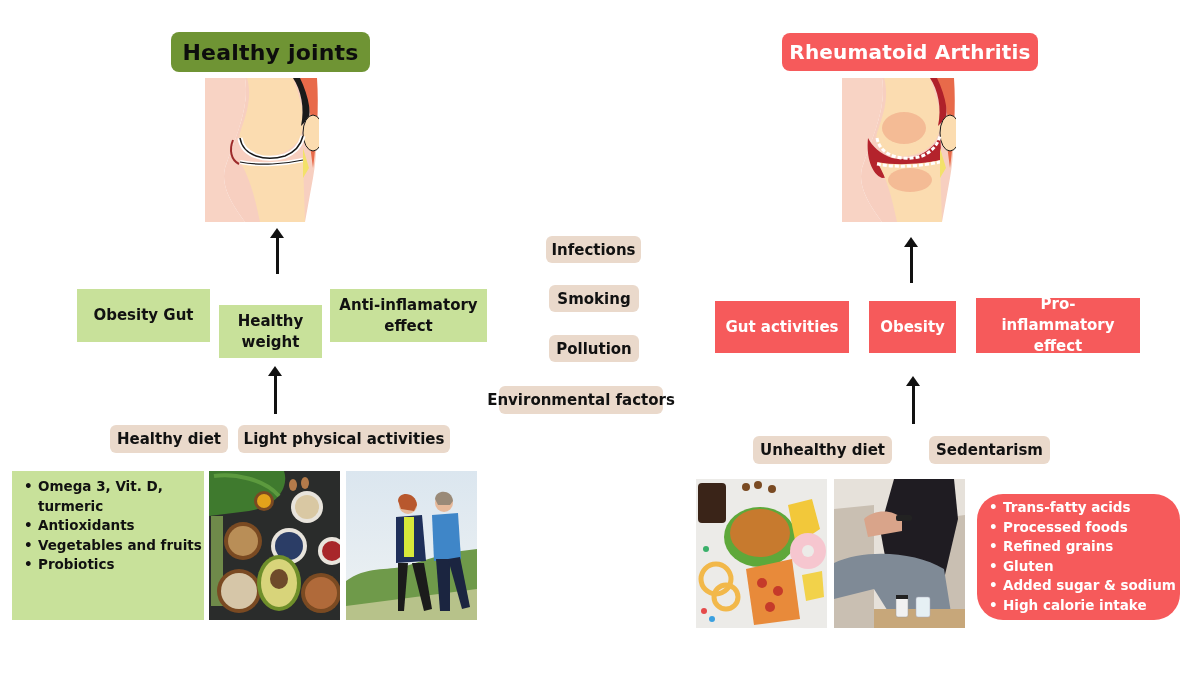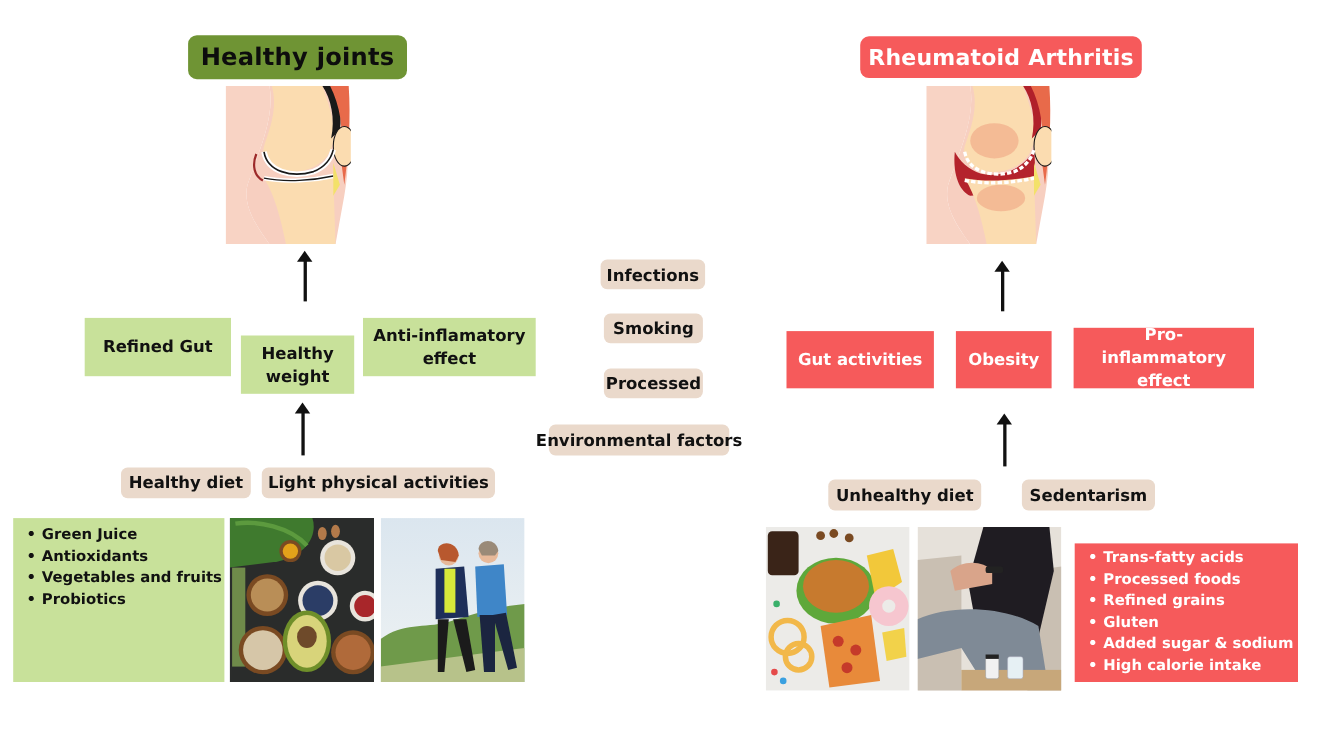--- a/index.html
+++ b/index.html
@@ -34,21 +34,21 @@
     position: absolute; background: #ead9cb; border-radius: 6px;
     font-weight: bold; font-size: 15px; color: #111;
     display: flex; align-items: center; justify-content: center; white-space: nowrap;
   }
 
   .list-box { position: absolute; padding: 6px 0 0 8px; }
   .list-box ul { list-style: none; }
   .list-box li { position: relative; padding-left: 18px; font-weight: bold; font-size: 13.5px; line-height: 19.5px; }
   .list-box li::before { content: "\2022"; position: absolute; left: 4px; top: 0; }
   .list-green { left: 12px; top: 471px; width: 192px; height: 149px; background: #c8e19a; color: #111; }
-  .list-red { left: 977px; top: 494px; width: 203px; height: 126px; background: #f65a5b; color: #fff; padding-top: 4px; }
+  .list-red { left: 977px; top: 494px; width: 203px; height: 126px; background: #f65a5b; color: #fff; padding-top: 4px; border-radius: 26px; }
 
   .photo { position: absolute; overflow: hidden; }
 </style>
 </head>
 <body>
 
 <div class="title-pill title-green">Healthy joints</div>
 
 <div class="knee knee-left">
   <svg width="114" height="144" viewBox="0 0 114 144">
@@ -66,35 +66,35 @@
     <path d="M98 70 L104 90 L98 100 Z" fill="#f3e16a"></path>
     <path d="M28 62 C24 72 26 82 34 86" fill="none" stroke="#9c2a2a" stroke-width="2"></path>
   </svg>
 </div>
 
 <div class="arrow" style="left:270px; top:228px; height:46px;">
   <div class="head"></div>
     <div class="shaft"></div>
 </div>
 
-<div class="box box-green" style="left:77px; top:289px; width:133px; height:53px;">Refined Gut</div>
+<div class="box box-green" style="left:77px; top:289px; width:133px; height:53px;">Obesity Gut</div>
 <div class="box box-green" style="left:219px; top:305px; width:103px; height:53px; padding:0 28px;">Healthy weight</div>
 <div class="box box-green" style="left:330px; top:289px; width:157px; height:53px; padding:0 6px;">Anti-inflamatory effect</div>
 
 <div class="arrow" style="left:268px; top:366px; height:48px;">
   <div class="head"></div>
     <div class="shaft"></div>
 </div>
 
 <div class="tag" style="left:110px; top:425px; width:118px; height:28px;">Healthy diet</div>
 <div class="tag" style="left:238px; top:425px; width:212px; height:28px;">Light physical activities</div>
 
 <div class="list-box list-green">
   <ul>
-    <li>Green Juice</li>
+    <li>Omega 3, Vit. D, turmeric</li>
     <li>Antioxidants</li>
     <li>Vegetables and fruits</li>
     <li>Probiotics</li>
   </ul>
 </div>
 
 <div class="photo" style="left:209px; top:471px; width:131px; height:149px; background:#2b2d2c;">
   <svg width="131" height="149" viewBox="0 0 131 149">
     <rect width="131" height="149" fill="#2a2c2b"></rect>
     <path d="M0 0 L75 0 C80 15 70 35 40 40 L0 45 Z" fill="#3f7a2e"></path>
@@ -142,21 +142,21 @@
     <circle cx="98" cy="32" r="9" fill="#e7b99a"></circle>
       <path d="M89 28 C90 18 106 18 107 30 L104 34 L92 34 Z" fill="#9a8a78"></path>
     <path d="M86 44 L112 42 L115 88 L88 90 Z" fill="#3f86c8"></path>
     <path d="M90 88 L104 88 L104 140 L94 140 Z" fill="#1b2540"></path>
       <path d="M102 88 L114 86 L124 136 L116 138 Z" fill="#1b2540"></path>
   </svg>
 </div>
 
 <div class="tag" style="left:546px; top:236px; width:95px; height:27px;">Infections</div>
 <div class="tag" style="left:549px; top:285px; width:90px; height:27px;">Smoking</div>
-<div class="tag" style="left:549px; top:335px; width:90px; height:27px;">Processed</div>
+<div class="tag" style="left:549px; top:335px; width:90px; height:27px;">Pollution</div>
 <div class="tag" style="left:499px; top:386px; width:164px; height:28px;">Environmental factors</div>
 
 <div class="title-pill title-red">Rheumatoid Arthritis</div>
 
 <div class="knee knee-right">
   <svg width="114" height="144" viewBox="0 0 114 144">
     <path d="M0 0 L40 0 C45 30 30 60 20 90 C15 110 30 130 40 144 L0 144 Z" fill="#f8d3c4"></path>
     <path d="M40 0 L100 0 C110 30 115 60 108 100 L100 144 L40 144 C30 130 15 110 20 90 C30 60 45 30 40 0 Z" fill="#f7cfc0"></path>
     <path d="M42 0 L88 0 C95 20 100 35 98 50 C95 70 75 80 55 78 C40 76 32 66 35 55 C40 40 48 20 42 0 Z" fill="#fbdcb0"></path>
     <ellipse cx="62" cy="50" rx="22" ry="16" fill="#f2b38e" opacity="0.8"></ellipse>

